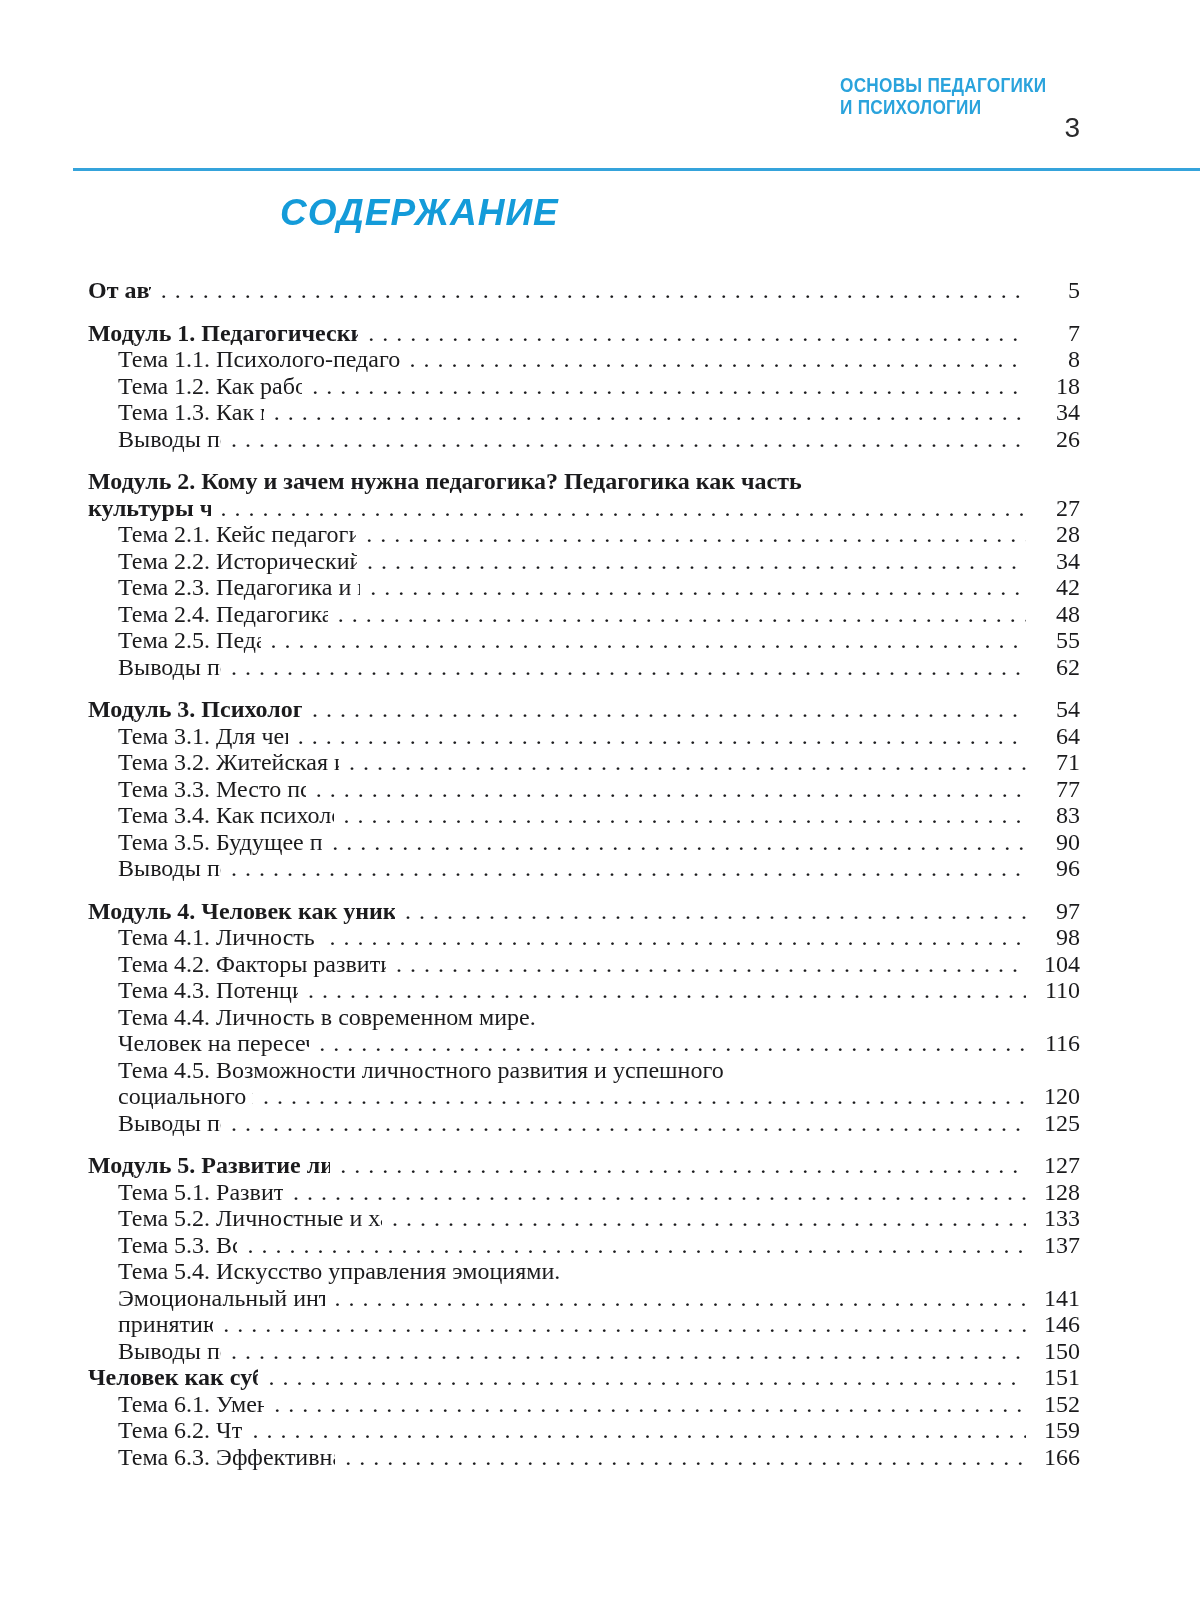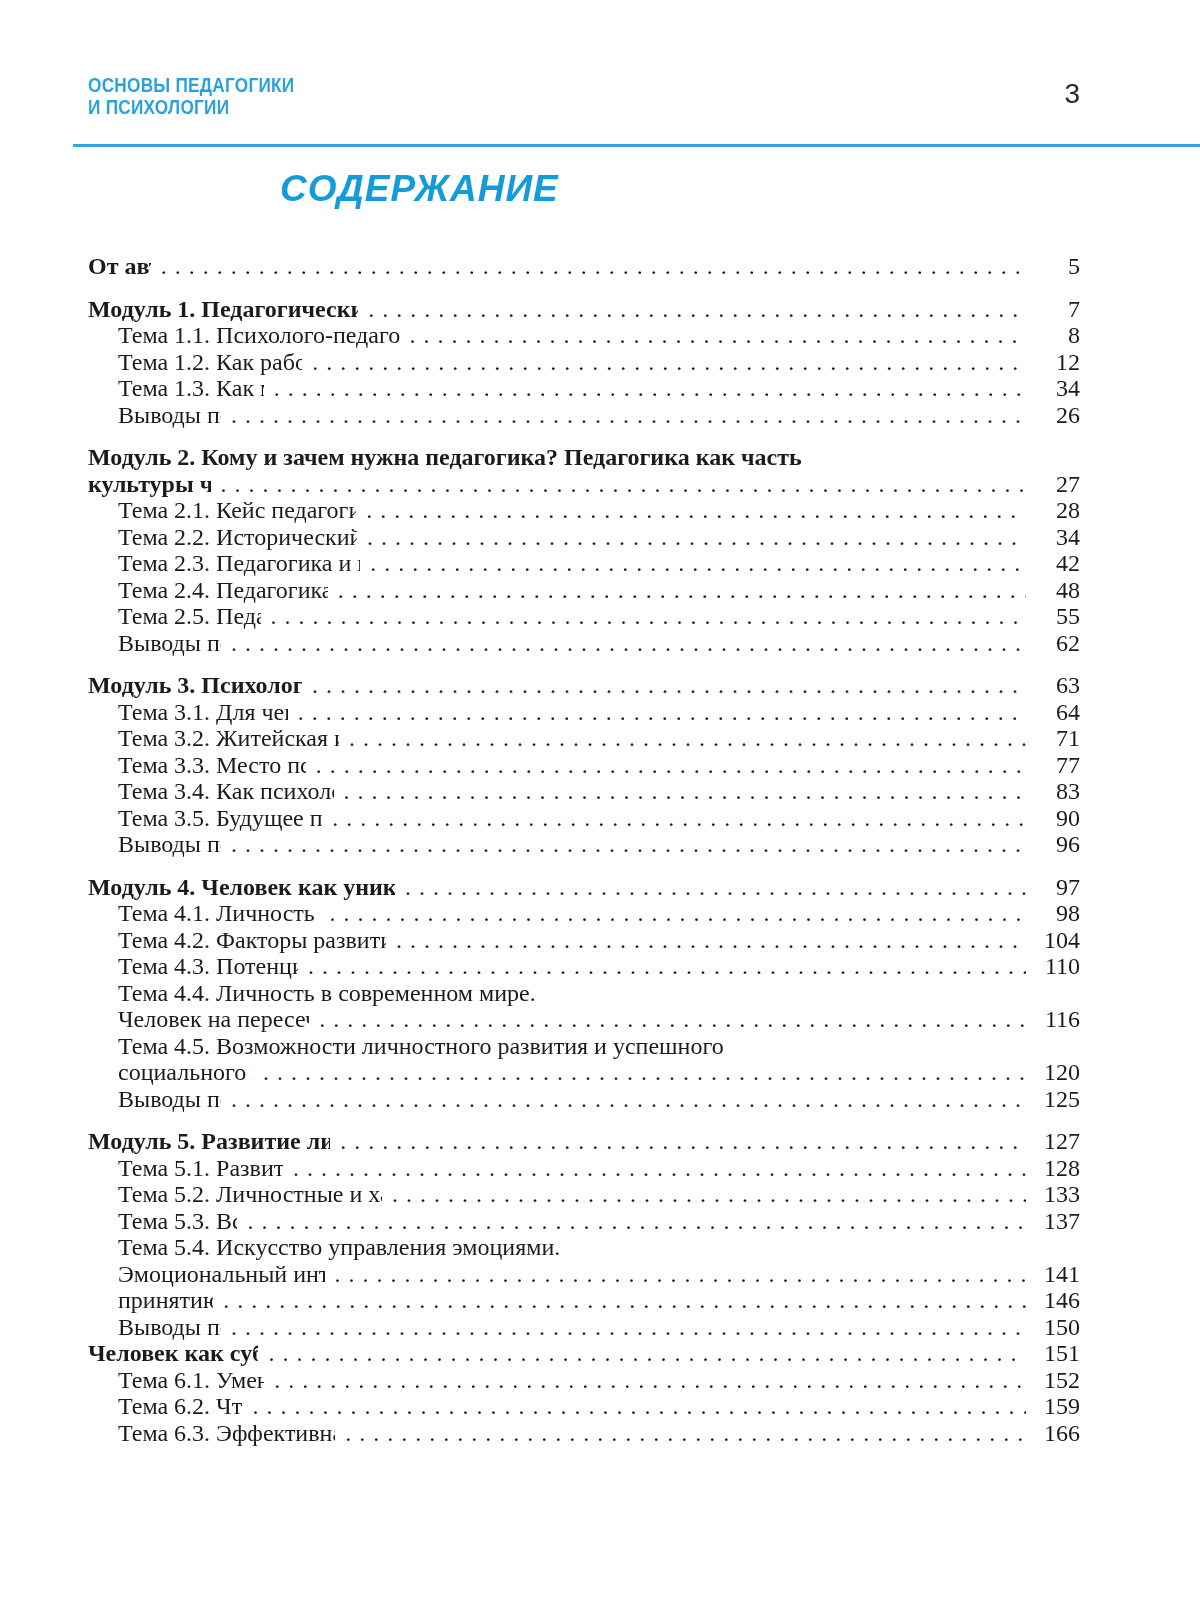--- a/index.html
+++ b/index.html
@@ -9,22 +9,23 @@
     --text-color:#1b1b1d;
   }
   html,body{margin:0;padding:0;}
   body{
     width:1200px;height:1604px;background:#ffffff;
     font-family:"Liberation Serif","DejaVu Serif",serif;
     color:var(--text-color);
     overflow:hidden;
   }
   .running-header{
-    display:flex;justify-content:space-between;align-items:center;
+    display:flex;justify-content:space-between;align-items:flex-end;
     padding:74px 120px 0 88px;
+    flex-direction:column;
   }
   .rh-text{
     font-family:"Liberation Sans","DejaVu Sans",sans-serif;
     font-weight:700;
     color:var(--accent);
     font-size:20px;line-height:22px;
     letter-spacing:0.3px;
     transform:scaleX(0.86);
     transform-origin:left top;
     text-transform:uppercase;
@@ -101,21 +102,21 @@
       <span class="page-num">7</span>
     </div>
       <div class="toc-row indent">
       <span class="entry-title">Тема 1.1. Психолого-педагогический класс: искусство правильного выбора</span>
       <span class="dot-leader"></span>
       <span class="page-num">8</span>
     </div>
       <div class="toc-row indent">
       <span class="entry-title">Тема 1.2. Как работать с текстом учебника</span>
       <span class="dot-leader"></span>
-      <span class="page-num">12</span>
+      <span class="page-num">18</span>
     </div>
       <div class="toc-row indent">
       <span class="entry-title">Тема 1.3. Как мы будем учиться</span>
       <span class="dot-leader"></span>
       <span class="page-num">34</span>
     </div>
       <div class="toc-row indent">
       <span class="entry-title">Выводы по модулю 1</span>
       <span class="dot-leader"></span>
       <span class="page-num">26</span>
@@ -155,21 +156,21 @@
       <span class="page-num">55</span>
     </div>
       <div class="toc-row indent">
       <span class="entry-title">Выводы по модулю 2</span>
       <span class="dot-leader"></span>
       <span class="page-num">62</span>
     </div>
       <div class="toc-row bold gap">
       <span class="entry-title">Модуль 3. Психология в жизни каждого из нас</span>
       <span class="dot-leader"></span>
-      <span class="page-num">63</span>
+      <span class="page-num">54</span>
     </div>
       <div class="toc-row indent">
       <span class="entry-title">Тема 3.1. Для чего нужна психология?</span>
       <span class="dot-leader"></span>
       <span class="page-num">64</span>
     </div>
       <div class="toc-row indent">
       <span class="entry-title">Тема 3.2. Житейская и профессиональная психология</span>
       <span class="dot-leader"></span>
       <span class="page-num">71</span>

